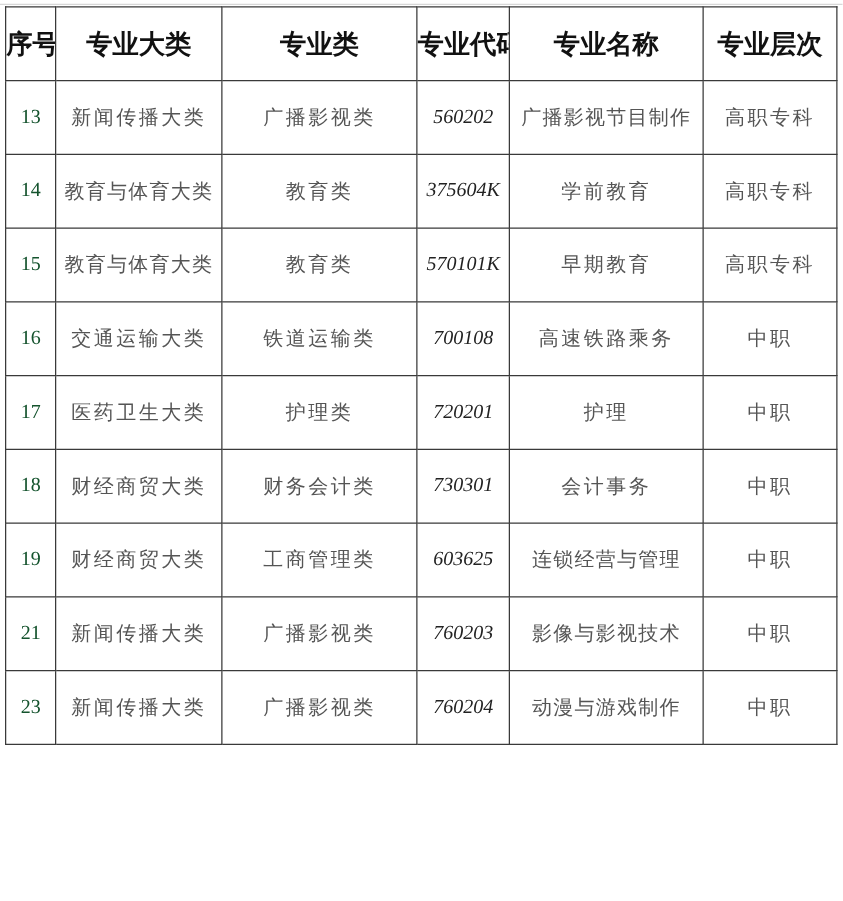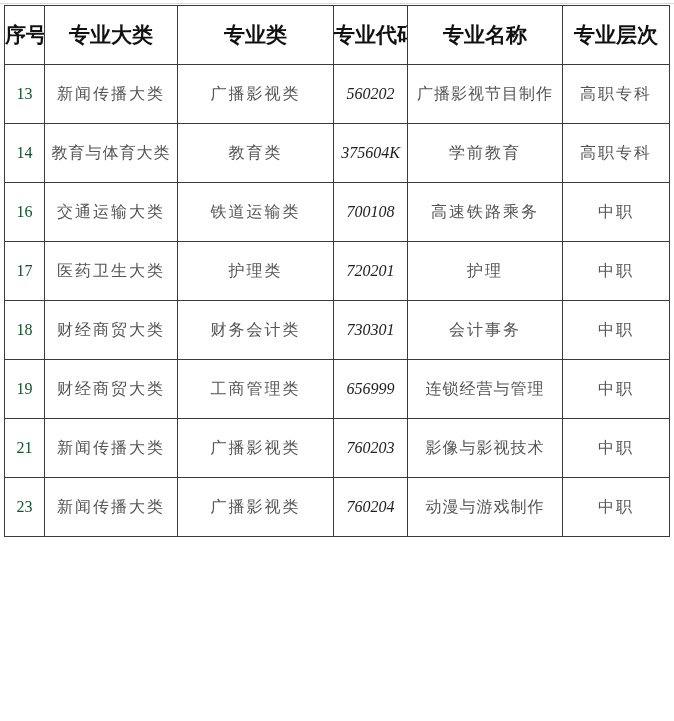--- a/index.html
+++ b/index.html
@@ -112,20 +112,28 @@
     </tr>
     <tr>
       <td class="seq">14</td>
       <td class="cjk tight">教育与体育大类</td>
       <td class="cjk">教育类</td>
       <td class="code">375604K</td>
       <td class="cjk">学前教育</td>
       <td class="cjk">高职专科</td>
     </tr>
     <tr>
+      <td class="seq">15</td>
+      <td class="cjk tight">教育与体育大类</td>
+      <td class="cjk">教育类</td>
+      <td class="code">570101K</td>
+      <td class="cjk">早期教育</td>
+      <td class="cjk">高职专科</td>
+    </tr>
+    <tr>
       <td class="seq">16</td>
       <td class="cjk">交通运输大类</td>
       <td class="cjk">铁道运输类</td>
       <td class="code">700108</td>
       <td class="cjk">高速铁路乘务</td>
       <td class="cjk">中职</td>
     </tr>
     <tr>
       <td class="seq">17</td>
       <td class="cjk">医药卫生大类</td>
@@ -139,21 +147,21 @@
       <td class="cjk">财经商贸大类</td>
       <td class="cjk">财务会计类</td>
       <td class="code">730301</td>
       <td class="cjk">会计事务</td>
       <td class="cjk">中职</td>
     </tr>
     <tr>
       <td class="seq">19</td>
       <td class="cjk">财经商贸大类</td>
       <td class="cjk">工商管理类</td>
-      <td class="code">656999</td>
+      <td class="code">603625</td>
       <td class="cjk tight">连锁经营与管理</td>
       <td class="cjk">中职</td>
     </tr>
     <tr>
       <td class="seq">21</td>
       <td class="cjk">新闻传播大类</td>
       <td class="cjk">广播影视类</td>
       <td class="code">760203</td>
       <td class="cjk tight">影像与影视技术</td>
       <td class="cjk">中职</td>

